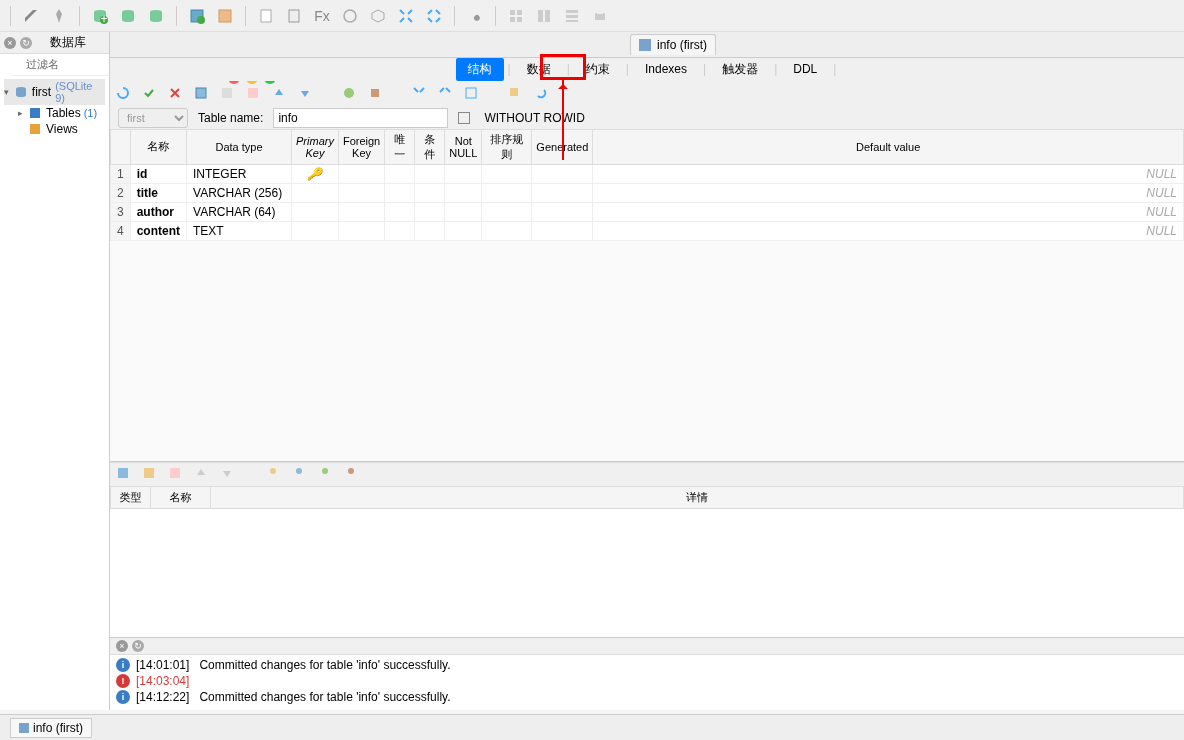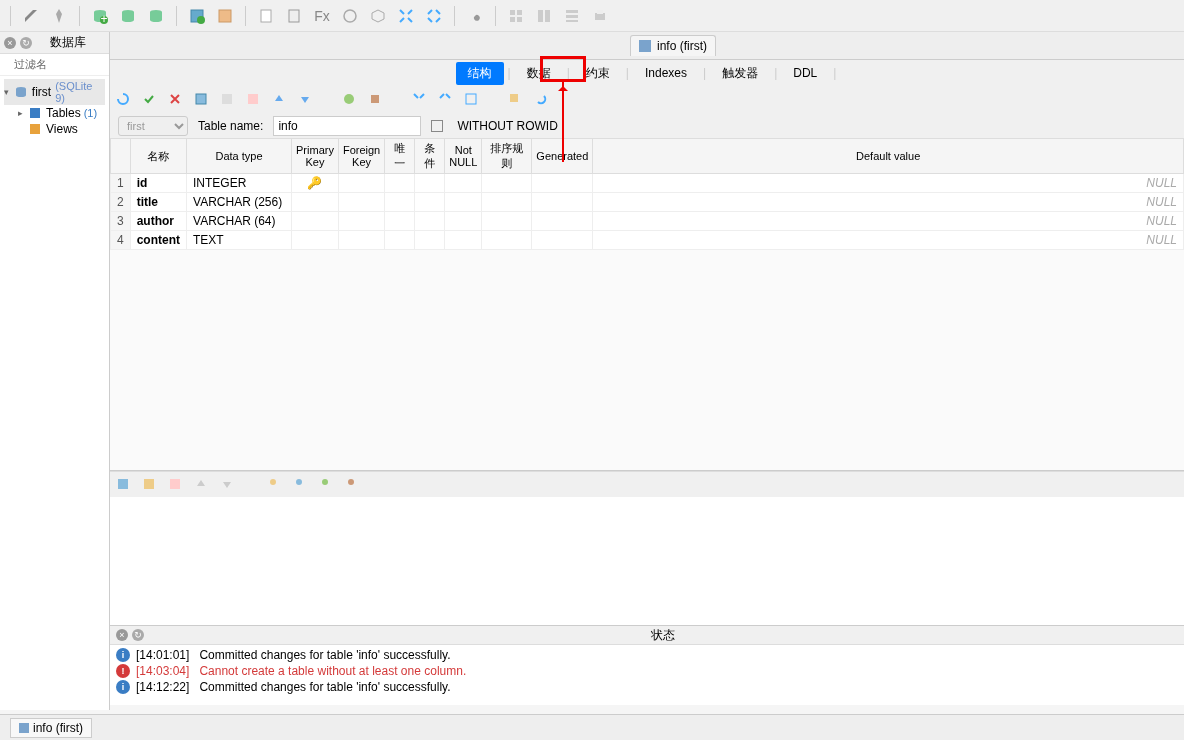--- a/index.html
+++ b/index.html
@@ -6,21 +6,21 @@
 body { background: #f5f5f5; width: 1184px; height: 740px; overflow: hidden; position: relative; }
 
 .main-toolbar { height: 32px; background: #f0f0f0; border-bottom: 1px solid #ddd; display: flex; align-items: center; padding: 0 4px; }
 .tb-sep { width: 1px; height: 20px; background: #ccc; margin: 0 6px; }
 .tb-ic { width: 18px; height: 18px; margin: 0 5px; display: inline-flex; align-items: center; justify-content: center; cursor: pointer; }
 
 .left-panel { position: absolute; top: 32px; left: 0; width: 110px; bottom: 30px; background: #fff; border-right: 1px solid #ccc; }
 .lp-header { height: 22px; background: #f0f0f0; border-bottom: 1px solid #ddd; display: flex; align-items: center; padding: 0 4px; font-size: 11px; }
 .closex { width: 12px; height: 12px; border-radius: 50%; background: #999; color: #fff; display: inline-flex; align-items: center; justify-content: center; font-size: 9px; margin-right: 4px; cursor: pointer; }
 .lp-title { margin-left: 14px; font-size: 12px; }
-.lp-filter { border-bottom: 1px solid #eee; padding: 3px 14px; color: #666; font-size: 11px; }
+.lp-filter { border-bottom: 1px solid #eee; padding: 3px 14px; color: #666; font-size: 11px; margin-left: 12px; }
 .tree { padding: 3px 4px; }
 .tree-row { display: flex; align-items: center; padding: 1px 0; cursor: pointer; }
 .tree-row.sel { background: #e8e8e8; }
 .tr-arrow { width: 10px; color: #666; font-size: 9px; }
 .tr-ic { width: 14px; height: 14px; margin-right: 4px; display: inline-flex; align-items: center; justify-content: center; }
 .db-ic svg { fill: #7aa3cc; }
 .tbl-ic svg { fill: #3a7dc4; }
 .vw-ic svg { fill: #e8a23c; }
 .tlabel { font-size: 12px; }
 .dbtype { color: #6a8fcc; font-size: 11px; }
@@ -42,31 +42,31 @@
 .vsep { color: #ccc; margin: 0 2px; }
 .highlight-box { position: absolute; border: 3px solid #e00; pointer-events: none; }
 .highlight-arrow { position: absolute; width: 2px; background: #e00; }
 .highlight-arrow::before { content: ''; position: absolute; top: -1px; left: -4px; border: 5px solid transparent; border-bottom-color: #e00; }
 
 .ed-toolbar { height: 28px; background: #f0f0f0; display: flex; align-items: center; padding: 0 6px; gap: 10px; }
 .ed-ic { width: 16px; height: 16px; cursor: pointer; display: inline-flex; }
 
 .namebar { height: 24px; background: #f0f0f0; display: flex; align-items: center; padding: 0 8px; gap: 10px; }
 .db-select { width: 70px; height: 20px; border: 1px solid #ccc; border-radius: 3px; padding: 0 4px; font-size: 11px; color: #999; }
-.name-input { width: 148px; height: 20px; border: 1px solid #ccc; padding: 0 4px; font-size: 12px; }
+.name-input { width: 175px; height: 20px; border: 1px solid #ccc; padding: 0 4px; font-size: 12px; }
 .cb { width: 12px; height: 12px; border: 1px solid #888; margin-right: 4px; cursor: pointer; }
 
 .grid { background: #fff; border-bottom: 1px solid #ccc; }
 .grid table { border-collapse: collapse; width: 100%; }
 .grid th { background: #f5f5f5; border: 1px solid #ddd; padding: 2px 4px; font-weight: normal; font-size: 11px; text-align: center; }
 .grid td { border: 1px solid #eee; padding: 2px 6px; font-size: 12px; }
 .rownum { width: 18px; background: #f5f5f5; text-align: center; color: #555; }
 .col-name { width: 55px; text-align: left; font-weight: bold; }
 .col-type { width: 105px; text-align: left; }
-.col-pk { width: 45px; text-align: center; }
+.col-pk { width: 45px; text-align: center; font-style: italic; }
 .col-fk { width: 45px; }
 .col-uni { width: 30px; }
 .col-cond { width: 30px; }
 .col-null { width: 35px; }
 .col-sort { width: 50px; }
 .col-gen { width: 60px; }
 .col-def { text-align: right; color: #aaa; font-style: italic; }
 .key-ic { color: #d4a017; }
 .grid-body { height: 220px; background: #fafafa; }
 
@@ -482,38 +482,45 @@
         </svg>
       </span>
     <span class="ed-ic">
         <svg width="14" height="14" viewBox="0 0 14 14">
           <circle cx="7" cy="5" r="3" fill="#c97"></circle>
         </svg>
       </span>
   </div>
 
   <div class="subgrid">
+    <table>
+      <tbody>
+          <tr>
+        <th style="width:40px">类型</th>
+        <th style="width:60px">名称</th>
+        <th>详情</th>
+      </tr>
+    </tbody>
+      </table>
     <div class="subgrid-body"></div>
   </div>
 
   <div class="status-hdr">
     <span class="closex">×</span>
     <span class="closex" style="background:#aaa">↻</span>
-    <span class="title">状态</span>
   </div>
   <div class="logs" id="logs">
       <div class="log-row">
         <span class="log-ic info">i</span>
         <span class="log-time ">[14:01:01]</span>
         <span class="log-msg ">Committed changes for table 'info' successfully.</span>
       </div>
       <div class="log-row">
         <span class="log-ic err">!</span>
         <span class="log-time log-msg err">[14:03:04]</span>
-        <span class="log-msg err">Cannot create a table without at least one column.</span>
       </div>
       <div class="log-row">
         <span class="log-ic info">i</span>
         <span class="log-time ">[14:12:22]</span>
         <span class="log-msg ">Committed changes for table 'info' successfully.</span>
       </div>
     </div>
 </div>
 
 <div class="bottombar">

